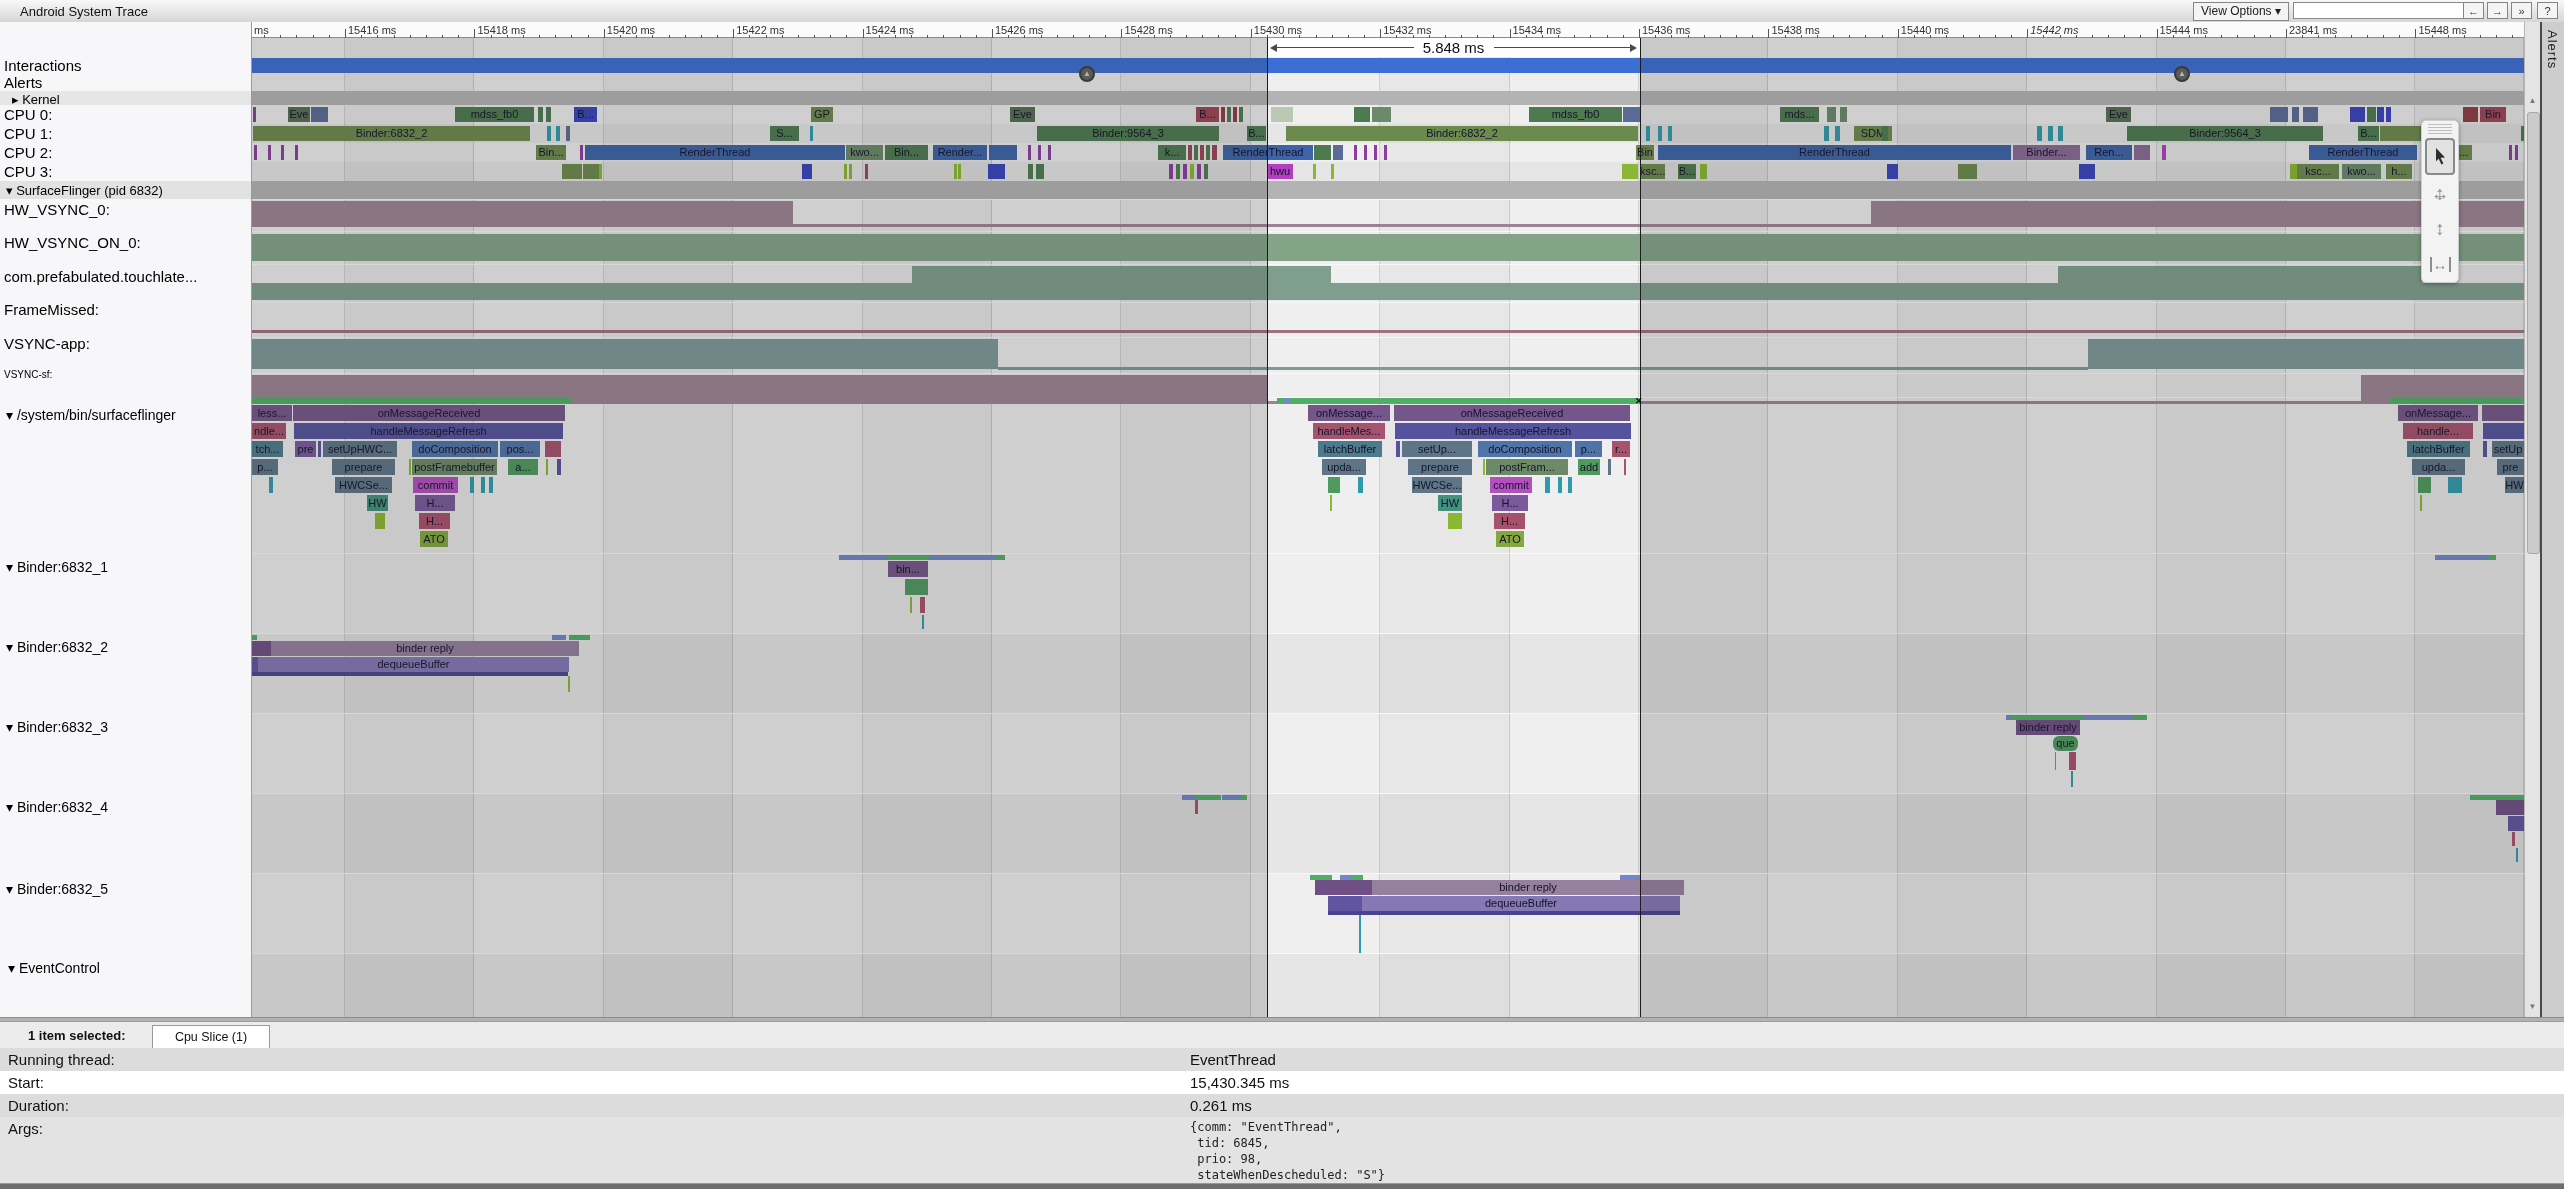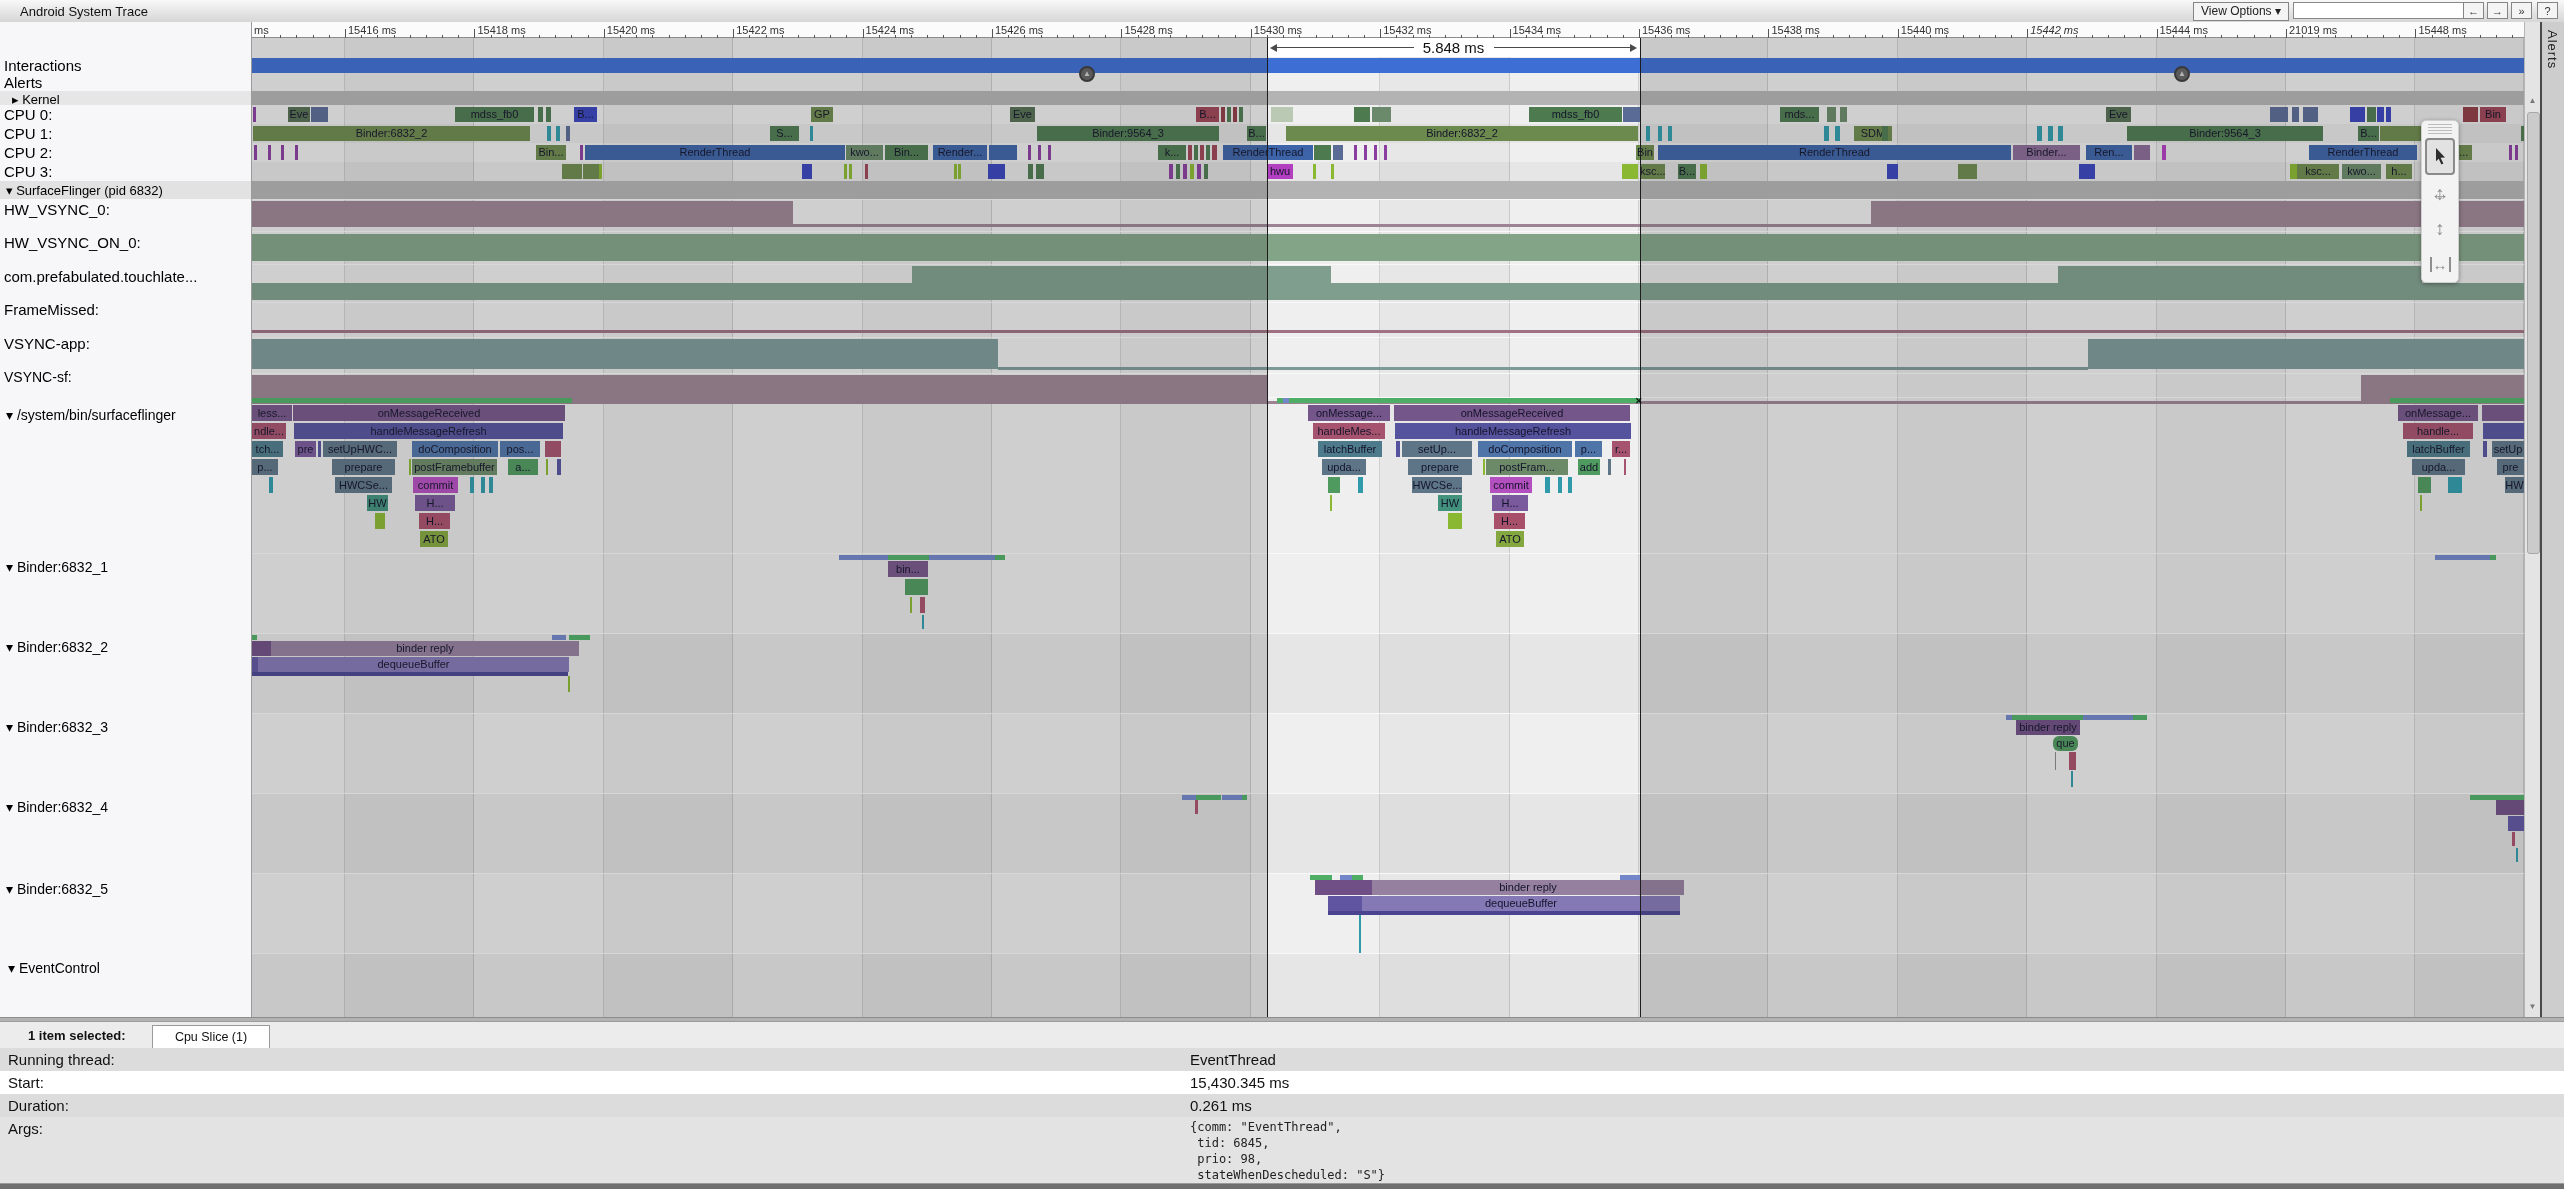--- a/index.html
+++ b/index.html
@@ -91,21 +91,21 @@
         <div class="lbl" style="position: absolute; left: 4px; top: 84px; font-size: 15px;">CPU 0:</div>
         <div class="lbl" style="position: absolute; left: 4px; top: 103px; font-size: 15px;">CPU 1:</div>
         <div class="lbl" style="position: absolute; left: 4px; top: 122px; font-size: 15px;">CPU 2:</div>
         <div class="lbl" style="position: absolute; left: 4px; top: 141px; font-size: 15px;">CPU 3:</div>
         <div class="lbl" style="position: absolute; left: 6px; top: 161px; font-size: 13px;">▾ SurfaceFlinger (pid 6832)</div>
         <div class="lbl" style="position: absolute; left: 4px; top: 179px; font-size: 15px;">HW_VSYNC_0:</div>
         <div class="lbl" style="position: absolute; left: 4px; top: 212px; font-size: 15px;">HW_VSYNC_ON_0:</div>
         <div class="lbl" style="position: absolute; left: 4px; top: 246px; font-size: 15px;">com.prefabulated.touchlate...</div>
         <div class="lbl" style="position: absolute; left: 4px; top: 279px; font-size: 15px;">FrameMissed:</div>
         <div class="lbl" style="position: absolute; left: 4px; top: 313px; font-size: 15px;">VSYNC-app:</div>
-        <div class="lbl" style="position: absolute; left: 4px; top: 347px; font-size: 14px;">VSYNC-sf:</div>
+        <div class="lbl" style="position: absolute; left: 4px; top: 347px; font-size: 10px;">VSYNC-sf:</div>
         <div class="lbl" style="position: absolute; left: 6px; top: 385px; font-size: 14px;">▾ /system/bin/surfaceflinger</div>
         <div class="lbl" style="position: absolute; left: 6px; top: 537px; font-size: 14px;">▾ Binder:6832_1</div>
         <div class="lbl" style="position: absolute; left: 6px; top: 617px; font-size: 14px;">▾ Binder:6832_2</div>
         <div class="lbl" style="position: absolute; left: 6px; top: 697px; font-size: 14px;">▾ Binder:6832_3</div>
         <div class="lbl" style="position: absolute; left: 6px; top: 777px; font-size: 14px;">▾ Binder:6832_4</div>
         <div class="lbl" style="position: absolute; left: 6px; top: 859px; font-size: 14px;">▾ Binder:6832_5</div>
         <div class="lbl" style="position: absolute; left: 8px; top: 938px; font-size: 14px;">▾ EventControl</div>
       </div>
     <div id="timeline">
         <div class="gridstripe" style="position: absolute; left: 0px; top: 16px; width: 93px; height: 979px; background: rgb(239, 239, 239);"></div>
@@ -549,21 +549,21 @@
         <div class="tick" style="position: absolute; left: 1904.6px; top: 7px; height: 9px;"></div>
         <div class="ticklbl" style="position: absolute; left: 1907.6px;">15444 ms</div>
         <div class="tick" style="position: absolute; left: 1920.78px; top: 13px; height: 3px;"></div>
         <div class="tick" style="position: absolute; left: 1936.95px; top: 13px; height: 3px;"></div>
         <div class="tick" style="position: absolute; left: 1953.12px; top: 13px; height: 3px;"></div>
         <div class="tick" style="position: absolute; left: 1969.3px; top: 13px; height: 3px;"></div>
         <div class="tick" style="position: absolute; left: 1985.47px; top: 13px; height: 3px;"></div>
         <div class="tick" style="position: absolute; left: 2001.65px; top: 13px; height: 3px;"></div>
         <div class="tick" style="position: absolute; left: 2017.82px; top: 13px; height: 3px;"></div>
         <div class="tick" style="position: absolute; left: 2034px; top: 7px; height: 9px;"></div>
-        <div class="ticklbl" style="position: absolute; left: 2037px;">21019 ms</div>
+        <div class="ticklbl" style="position: absolute; left: 2037px;">23841 ms</div>
         <div class="tick" style="position: absolute; left: 2050.18px; top: 13px; height: 3px;"></div>
         <div class="tick" style="position: absolute; left: 2066.35px; top: 13px; height: 3px;"></div>
         <div class="tick" style="position: absolute; left: 2082.53px; top: 13px; height: 3px;"></div>
         <div class="tick" style="position: absolute; left: 2098.7px; top: 13px; height: 3px;"></div>
         <div class="tick" style="position: absolute; left: 2114.88px; top: 13px; height: 3px;"></div>
         <div class="tick" style="position: absolute; left: 2131.05px; top: 13px; height: 3px;"></div>
         <div class="tick" style="position: absolute; left: 2147.22px; top: 13px; height: 3px;"></div>
         <div class="tick" style="position: absolute; left: 2163.4px; top: 7px; height: 9px;"></div>
         <div class="ticklbl" style="position: absolute; left: 2166.4px;">15448 ms</div>
         <div class="tick" style="position: absolute; left: 2179.57px; top: 13px; height: 3px;"></div>

